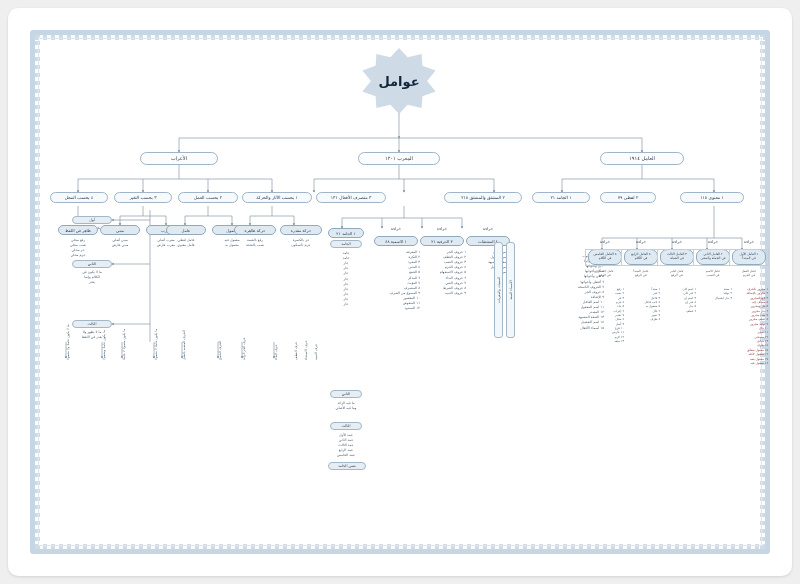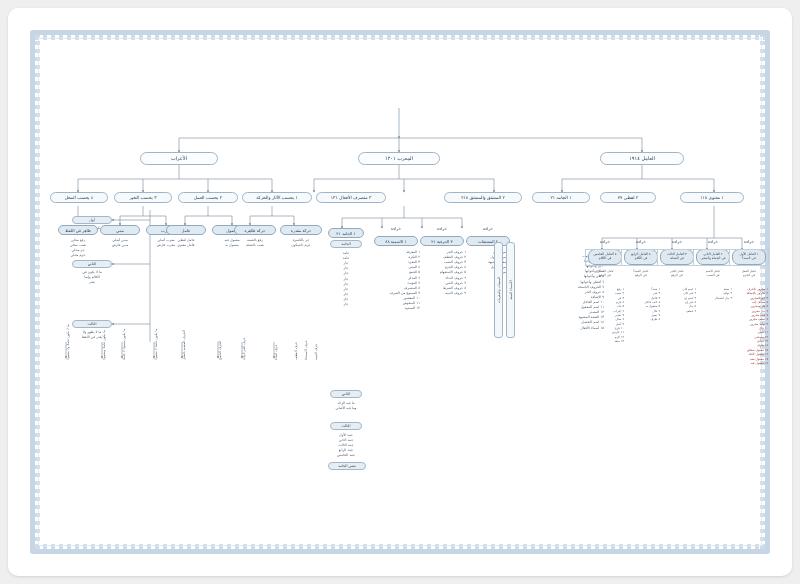--- a/index.html
+++ b/index.html
@@ -167,20 +167,21 @@
         <path d="M80,300 L80,316" marker-end="url(#ar)"></path>
         <path d="M112,300 L112,316" marker-end="url(#ar)"></path>
         <path d="M140,300 L140,316" marker-end="url(#ar)"></path>
         <path d="M176,300 L176,316" marker-end="url(#ar)"></path>
         <path d="M200,300 L200,316" marker-end="url(#ar)"></path>
         <path d="M232,300 L232,316" marker-end="url(#ar)"></path>
       </g>
     </svg>
 
     <div id="starstem"></div>
+    <div id="star">عوامل</div>
 
     <div class="node l2" style="left:98px;top:110px;width:78px;">الأعراب</div>
     <div class="node l2" style="left:316px;top:110px;width:82px;">المعرب ١٢٠١</div>
     <div class="node l2" style="left:558px;top:110px;width:84px;">العامل ١٩١٤</div>
 
     <div class="node l3" style="left:8px;top:150px;width:58px;">٤ بحسب المحل</div>
     <div class="node l3" style="left:72px;top:150px;width:58px;">٣ بحسب التغير</div>
     <div class="node l3" style="left:136px;top:150px;width:60px;">٢ بحسب العمل</div>
     <div class="node l3" style="left:200px;top:150px;width:70px;">١ بحسب الآثار والحركة</div>
 

